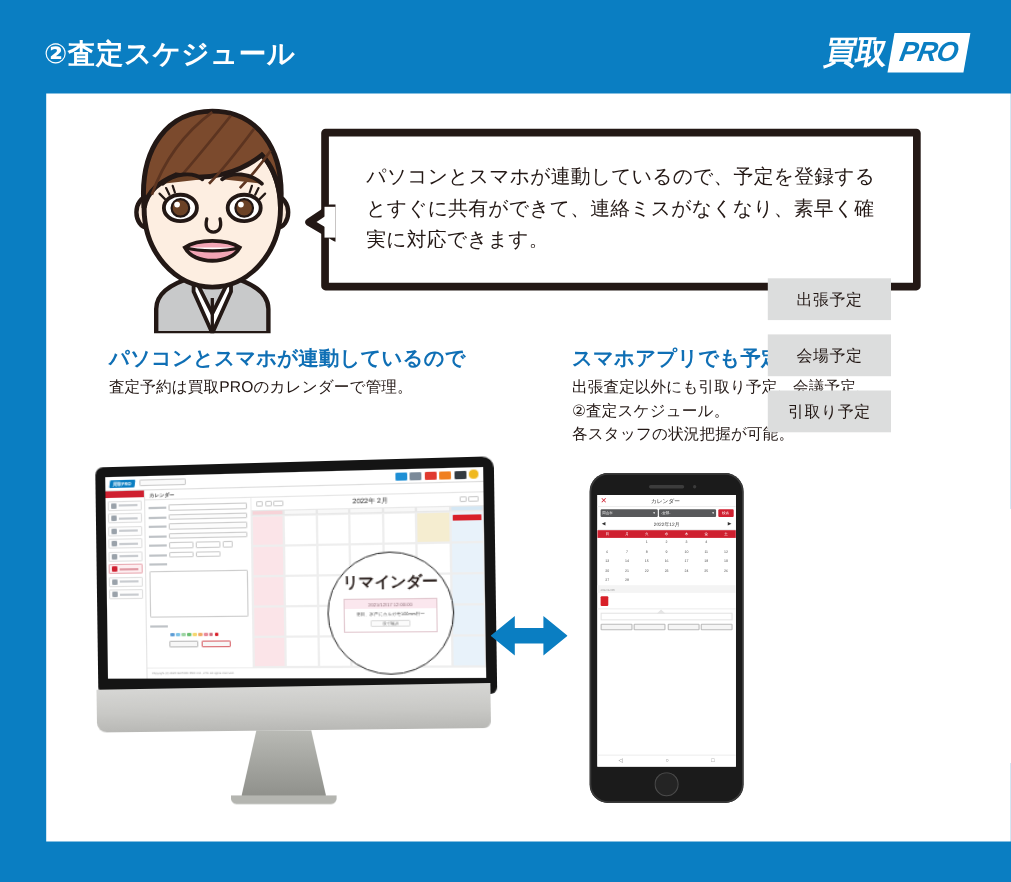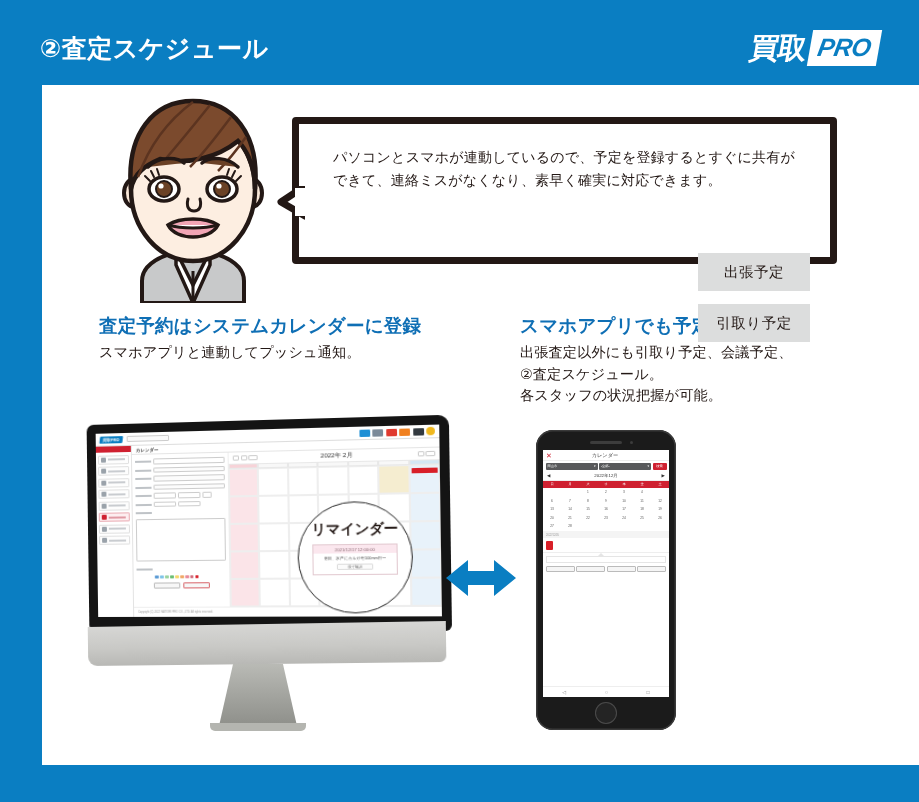--- a/index.html
+++ b/index.html
@@ -47,21 +47,21 @@
   .character { position: absolute; left: 56px; top: 0px; width: 190px; height: 218px; }
   .character svg { display: block; }
 
   
   .bubble {
     position: absolute; left: 250px; top: 32px; width: 545px; height: 147px;
     border: 7px solid #231815; background: #ffffff; border-radius: 4px;
   }
   .bubble-text {
     position: absolute; left: 34px; top: 22px; width: 470px;
-    font-size: 14px; line-height: 1.62; color: #231815;
+    font-size: 18px; line-height: 1.62; color: #231815;
     font-weight: 500; letter-spacing: 0.2px;
   }
   .bubble-tail {
     position: absolute; left: -34px; top: 62px; width: 36px; height: 42px;
   }
   .bubble-tail svg { display: block; }
 
   
   .col-left  { position: absolute; left: 57px;  top: 228px; width: 420px; }
   .col-right { position: absolute; left: 478px; top: 228px; width: 380px; }
@@ -358,22 +358,22 @@
       <div class="bubble-tail">
         <svg width="40" height="46" viewBox="0 0 40 46" xmlns="http://www.w3.org/2000/svg">
           <path d="M40 0 L16 16 L40 30 L40 0 Z" fill="#ffffff" stroke="#231815" stroke-width="7" stroke-linejoin="round"></path>
           <rect x="30" y="2" width="12" height="28" fill="#ffffff"></rect>
         </svg>
       </div>
       <div class="bubble-text">パソコンとスマホが連動しているので、予定を登録するとすぐに共有ができて、連絡ミスがなくなり、素早く確実に対応できます。</div>
     </div>
 
     <div class="col-left">
-      <div class="col-head">査定予約はシステムカレンダーに登録</div>
-      <div class="col-line">スマホアプリと連動してプッシュ通知。</div>
+      <div class="col-head">パソコンとスマホが連動しているので</div>
+      <div class="col-line">査定予約は買取PROのカレンダーで管理。</div>
     </div>
 
     <div class="col-right">
       <div class="col-head">スマホアプリでも予定管理</div>
       <div class="col-line">出張査定以外にも引取り予定、会議予定、</div>
       <div class="col-line">②査定スケジュール。</div>
       <div class="col-line">各スタッフの状況把握が可能。</div>
     </div>
 
     <div class="monitor">
@@ -708,17 +708,18 @@
             <span class="pa-nb">□</span>
           </div>
 
         </div>
       </div>
       <div class="phone-home"></div>
     </div>
 
     <div class="tag-list">
       <div class="tag">出張予定</div>
+      <div class="tag">会場予定</div>
       <div class="tag">引取り予定</div>
     </div>
 
   </div>
 </div>
 
 </body></html>

